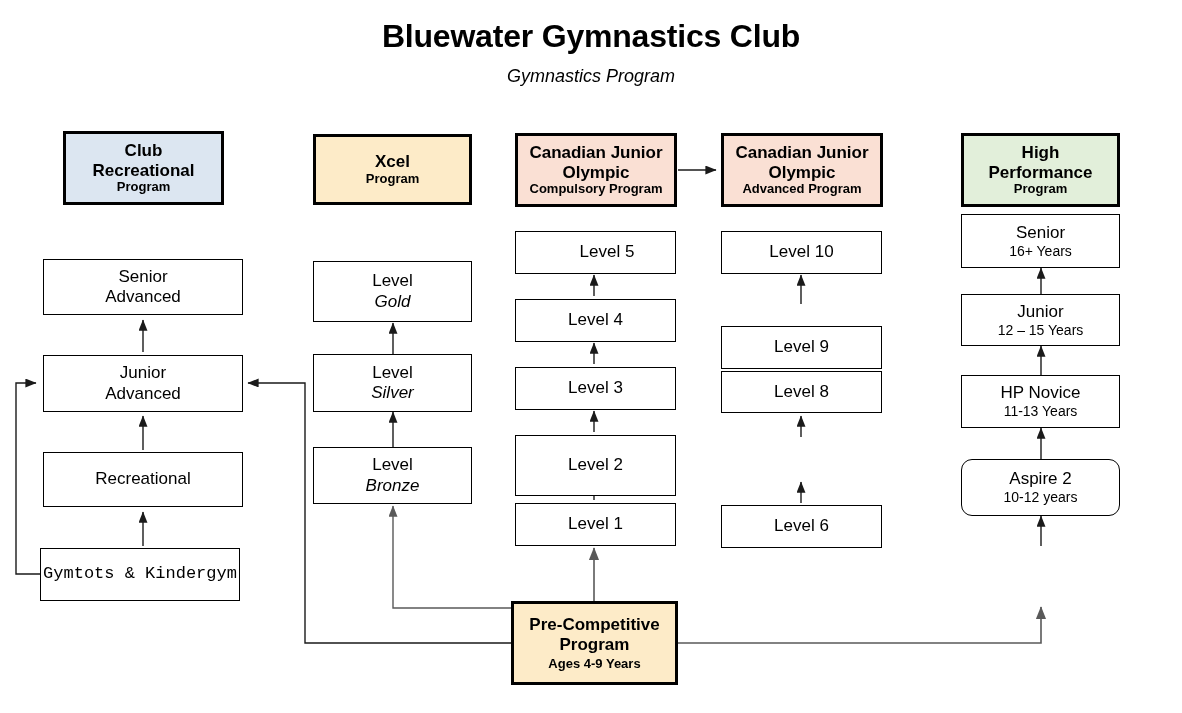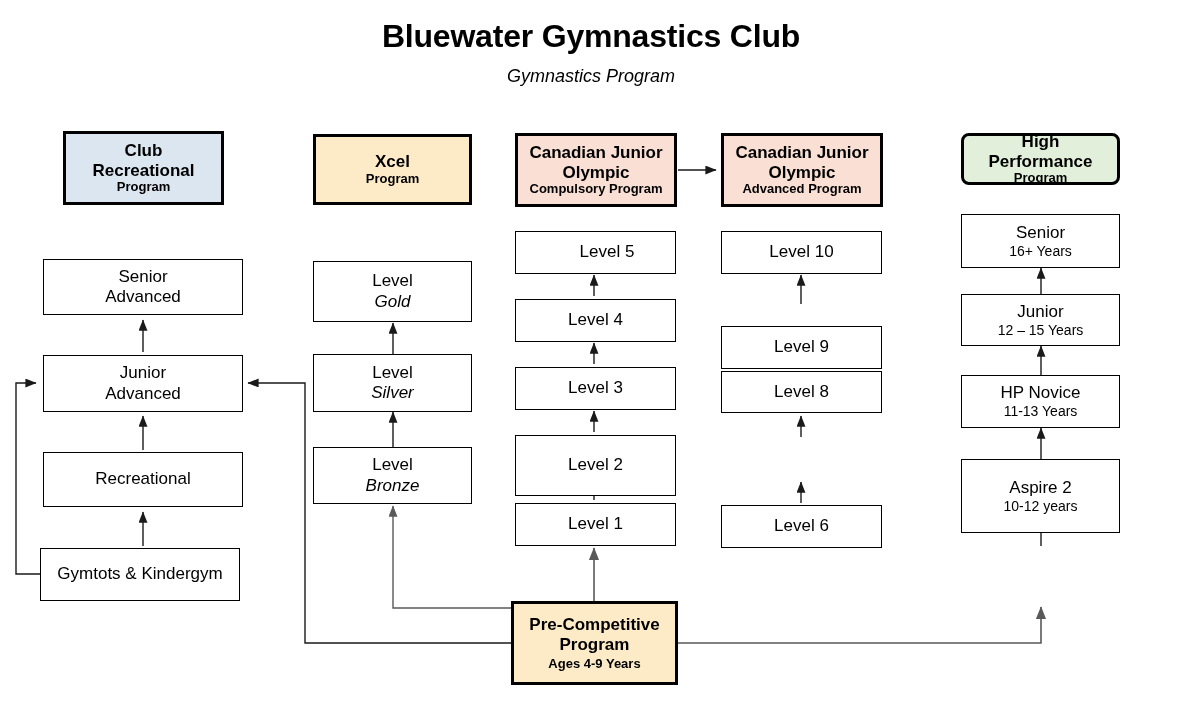--- a/index.html
+++ b/index.html
@@ -174,21 +174,21 @@
 
   <div class="node" style="left:43px; top:355px; width:200px; height:57px;">
     <span class="l1">Junior</span>
     <span class="l2">Advanced</span>
   </div>
 
   <div class="node" style="left:43px; top:452px; width:200px; height:55px;">
     <span class="l1">Recreational</span>
   </div>
 
-  <div class="node" style="left:40px; top:548px; width:200px; height:53px;">
+  <div class="node" style="left:40px; top:548px; width:200px; height:53px;font-family:Liberation Mono, monospace;">
     <span class="l1">Gymtots &amp; Kindergym</span>
   </div>
 
   <div class="header-node" style="left:313px; top:134px; width:159px; height:71px; background:#FDEBC8;">
     <span class="h1">Xcel</span>
     <span class="h2">Program</span>
   </div>
 
   <div class="node italic2" style="left:313px; top:261px; width:159px; height:61px;">
     <span class="l1">Level</span>
@@ -239,42 +239,42 @@
   <div class="node" style="left:721px; top:306px; width:161px; height:43px;margin-top:20px;">
     <span class="l1">Level 9</span>
   </div>
   <div class="node" style="left:721px; top:371px; width:161px; height:42px;">
     <span class="l1">Level 8</span>
   </div>
   <div class="node" style="left:721px; top:505px; width:161px; height:43px;">
     <span class="l1">Level 6</span>
   </div>
 
-  <div class="header-node" style="left:961px; top:133px; width:159px; height:52px; background:#E2EFDA;border-radius:8px;">
+  <div class="header-node" style="left:961px; top:133px; width:159px; height:74px; background:#E2EFDA;">
     <span class="h1">High</span>
     <span class="h1">Performance</span>
     <span class="h2">Program</span>
   </div>
 
   <div class="node small2" style="left:961px; top:214px; width:159px; height:54px;">
     <span class="l1">Senior</span>
     <span class="l2">16+ Years</span>
   </div>
 
   <div class="node small2" style="left:961px; top:294px; width:159px; height:52px;">
     <span class="l1">Junior</span>
     <span class="l2">12 – 15 Years</span>
   </div>
 
   <div class="node small2" style="left:961px; top:375px; width:159px; height:53px;">
     <span class="l1">HP Novice</span>
     <span class="l2">11-13 Years</span>
   </div>
 
-  <div class="node small2" style="left:961px; top:459px; width:159px; height:74px;">
+  <div class="node small2" style="left:961px; top:459px; width:159px; height:57px;border-radius:11px;">
     <span class="l1">Aspire 2</span>
     <span class="l2">10-12 years</span>
   </div>
 
 
   <div class="emph-node" style="left:511px; top:601px; width:167px; height:84px; background:#FDEBC8;">
     <span class="e1">Pre-Competitive</span>
     <span class="e1">Program</span>
     <span class="e2">Ages 4-9 Years</span>
   </div>

